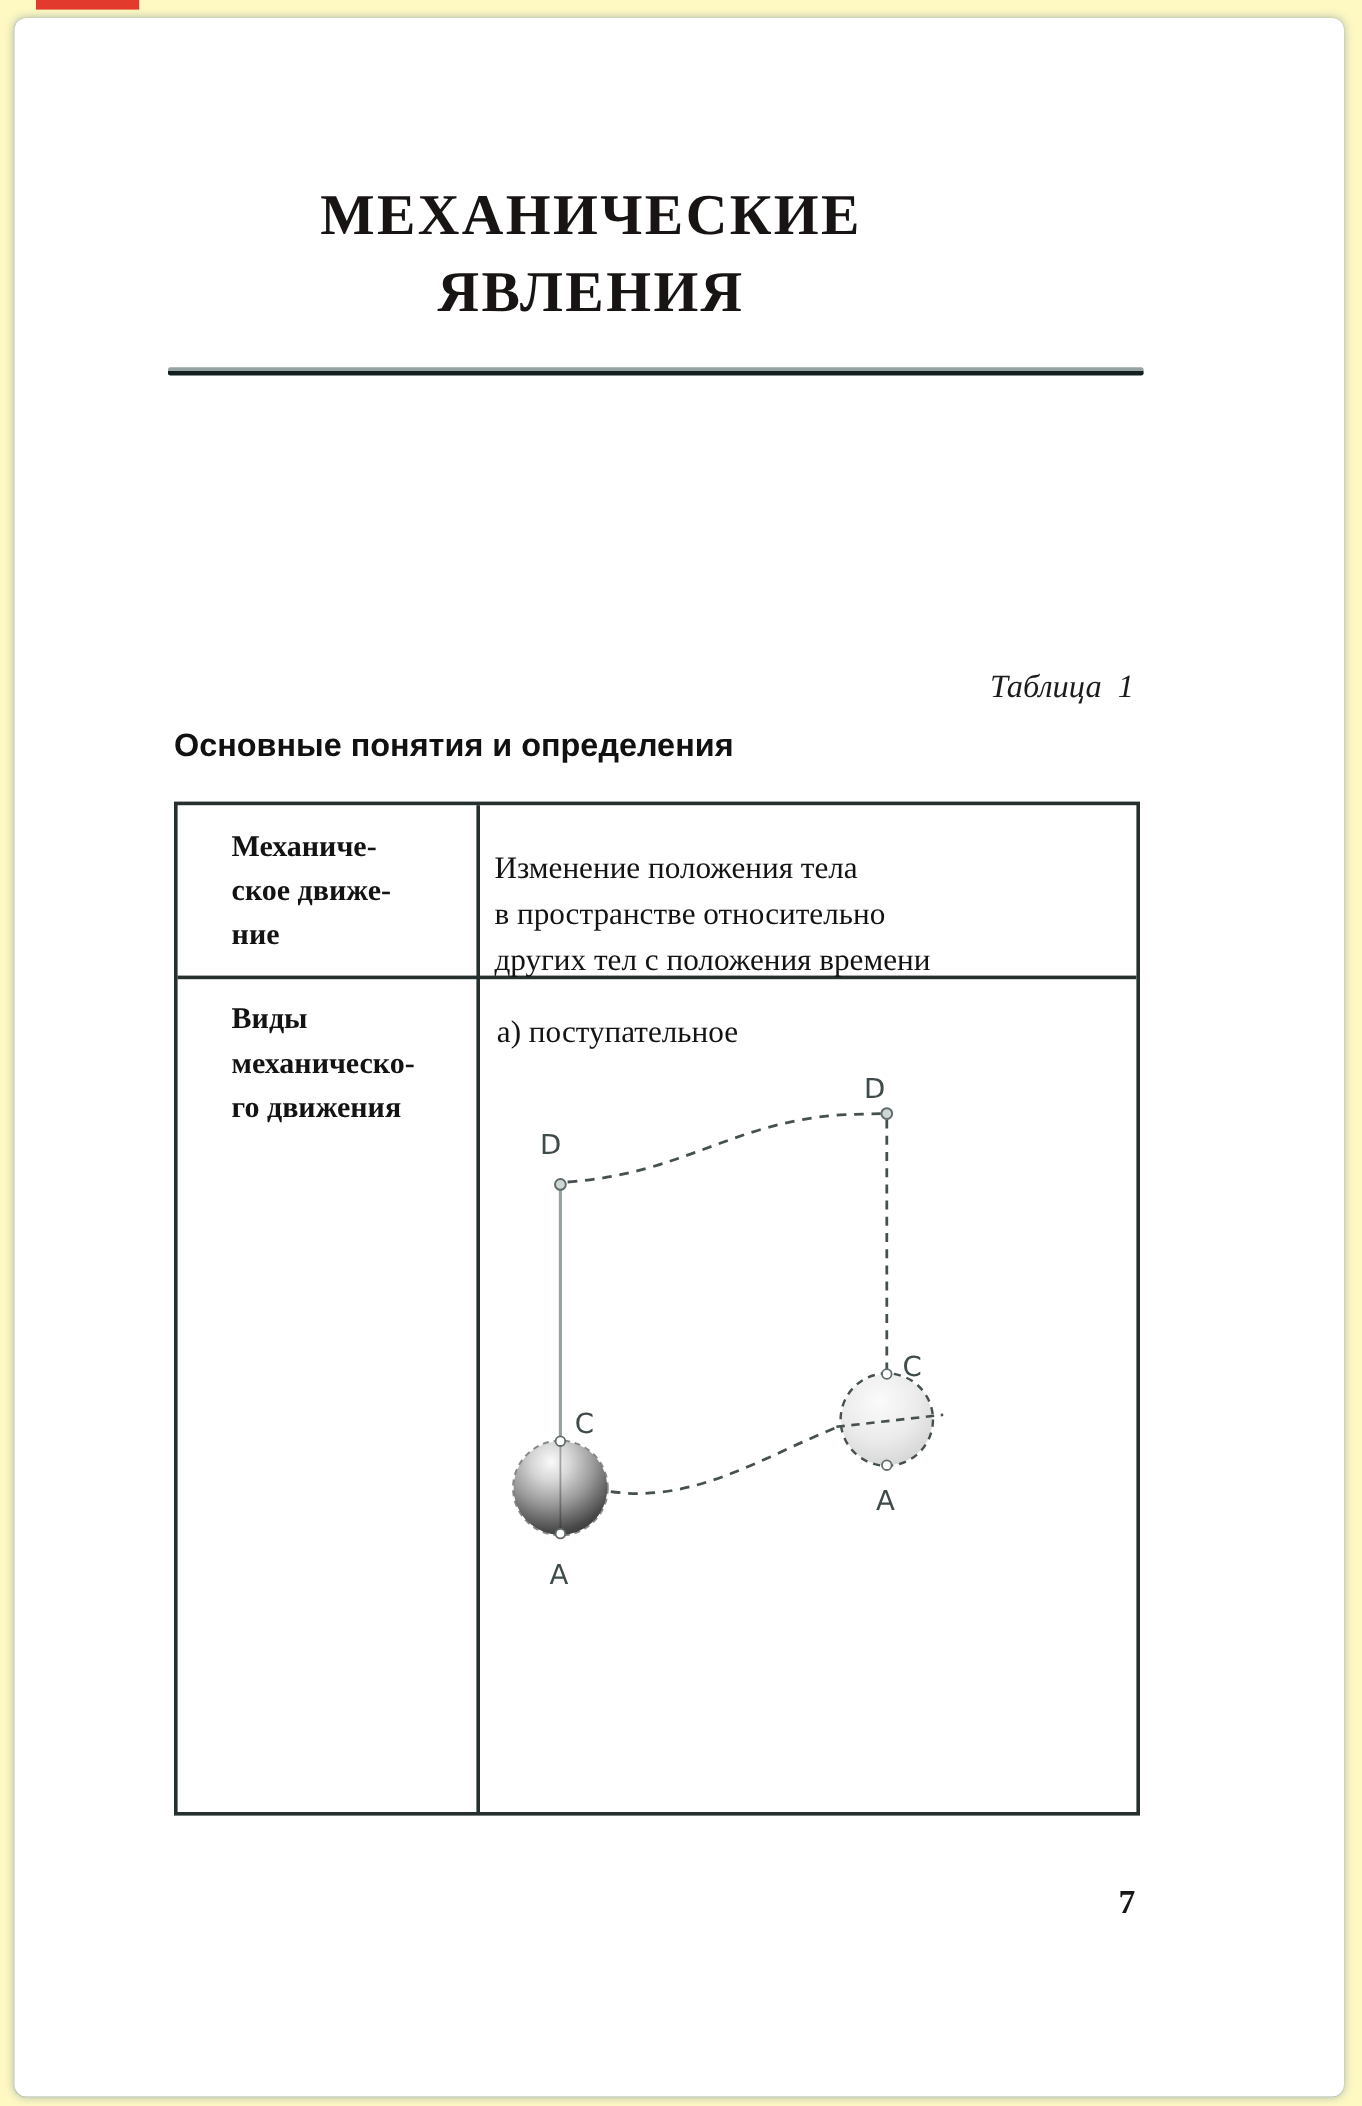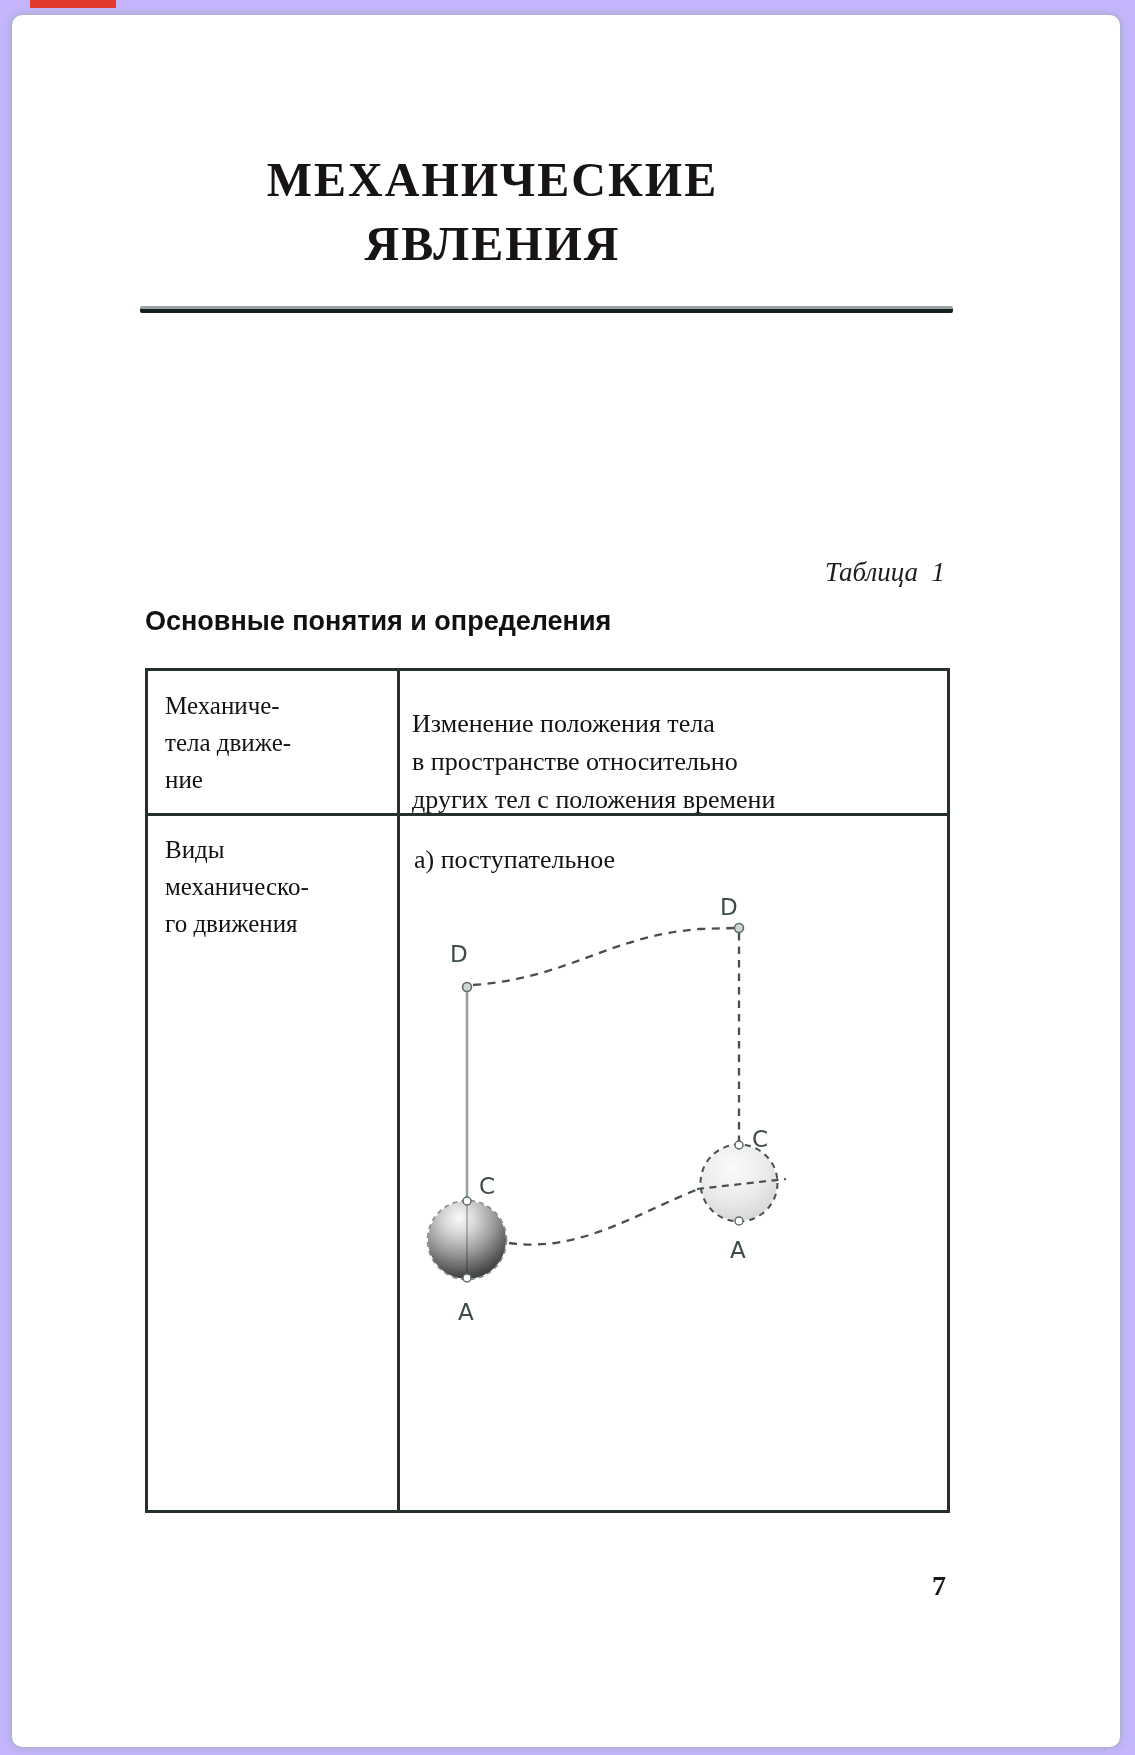--- a/index.html
+++ b/index.html
@@ -1,35 +1,35 @@
 <!DOCTYPE html>
 <html><head>
 <meta charset="utf-8">
 <style>
   html,body{margin:0;padding:0;background:#ffffff;}
-  .canvas{position:relative;width:1135px;height:1755px;background:#c4b5fd;overflow:hidden;
+  .canvas{position:relative;width:1135px;height:1755px;background:#fef9c3;overflow:hidden;
           font-family:"Liberation Serif", serif;color:#131313;}
   .red-strip{position:absolute;left:30px;top:0;width:86px;height:8px;background:#e23b2e;}
   .sheet{position:absolute;left:12px;top:15px;width:1108px;height:1732px;background:#ffffff;
          border-radius:10px;box-shadow:0 0 8px rgba(150,170,170,0.85), 0 0 1px rgba(120,140,140,0.6);}
   .page-title{position:absolute;left:145px;top:148px;width:695px;text-align:center;
               font-weight:bold;font-size:48px;line-height:64px;letter-spacing:2px;color:#181414;}
   .title-rule{position:absolute;left:140px;top:306px;width:813px;height:7px;border-radius:2px;
               background:linear-gradient(to bottom,#97a3a3 0%,#97a3a3 42%,#141f1f 42%,#141f1f 100%);}
   .table-caption{position:absolute;left:545px;top:557px;width:400px;text-align:right;
                  font-style:italic;font-size:27px;white-space:pre;color:#1c1c1c;}
   .table-subtitle{position:absolute;left:145px;top:606px;width:620px;text-align:left;
                   font-family:"Liberation Sans", sans-serif;font-weight:bold;font-size:27px;color:#111;}
   .deftable{position:absolute;left:145px;top:668px;width:805px;height:845px;
             border:3px solid #26302f;box-sizing:border-box;background:#ffffff;}
   .col-divider{position:absolute;left:249px;top:0;width:3px;height:100%;background:#26302f;}
   .row-divider{position:absolute;left:0;top:142px;width:100%;height:3px;background:#26302f;}
   .cell{position:absolute;font-size:26px;}
   .cell .line{display:block;}
-  .term{font-weight:normal;font-size:25px;line-height:37px;}
+  .term{font-weight:bold;font-size:25px;line-height:37px;margin-left:28px;}
   .def{line-height:38px;}
   .term-1{left:17px;top:16px;}
   .def-1{left:264px;top:14px;margin-top:20px;}
   .term-2{left:17px;top:160px;}
   .def-2{left:266px;top:158px;margin-top:12px;}
   .diagram{position:absolute;left:0;top:172px;}
   .dlabel{font-family:"DejaVu Sans", sans-serif;font-size:23px;fill:#3f4a4a;}
   .page-number{position:absolute;left:899px;top:1570px;width:80px;text-align:center;
                font-weight:bold;font-size:28px;color:#181818;}
 </style>
@@ -51,21 +51,21 @@
   <div class="table-caption">Таблица  1</div>
 
   <div class="table-subtitle">Основные понятия и определения</div>
 
   <div class="deftable">
     <div class="col-divider"></div>
     <div class="row-divider"></div>
 
     <div class="cell term term-1">
       <span class="line">Механиче-</span>
-      <span class="line">тела движе-</span>
+      <span class="line">ское движе-</span>
       <span class="line">ние</span>
     </div>
 
     <div class="cell def def-1">
       <span class="line">Изменение положения тела</span>
       <span class="line">в пространстве относительно</span>
       <span class="line">других тел с положения времени</span>
     </div>
 
     <div class="cell term term-2">

